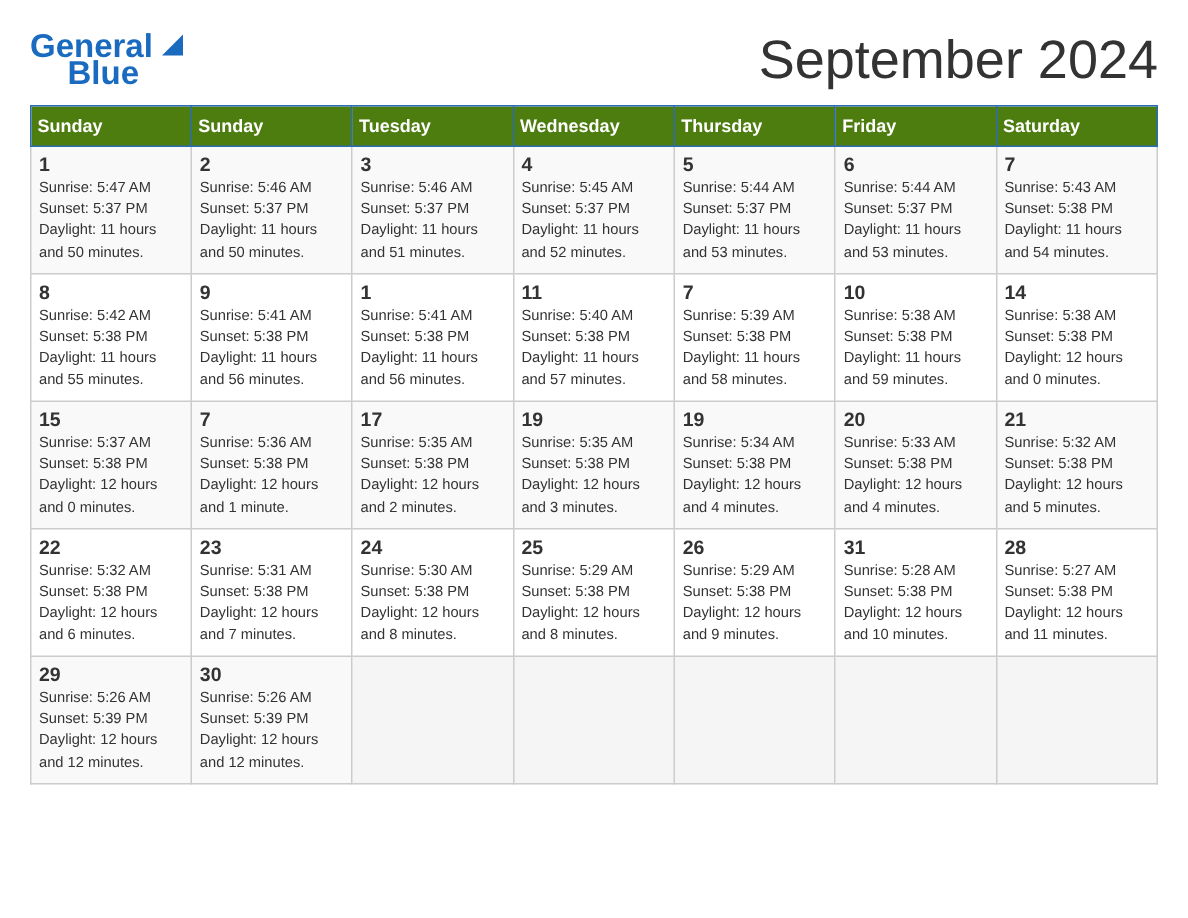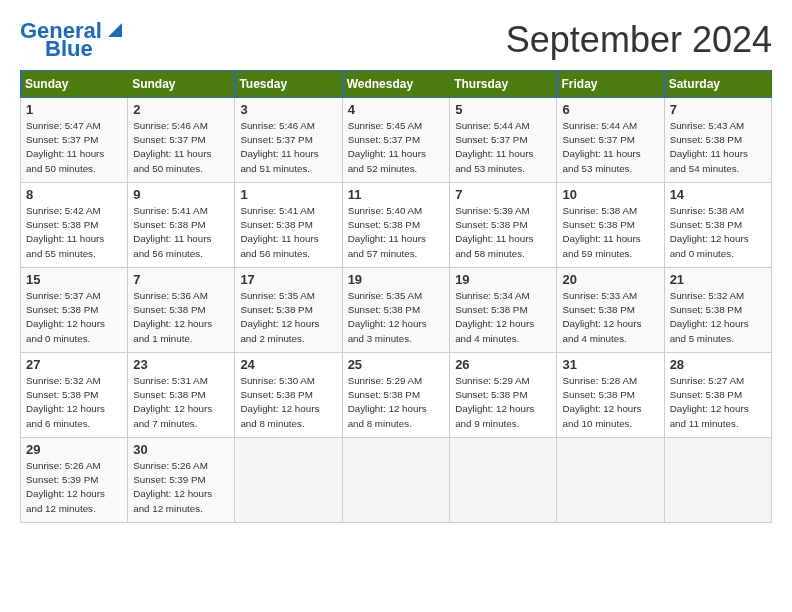--- a/index.html
+++ b/index.html
@@ -205,21 +205,21 @@
         <span class="day-num">20</span>
         <span class="day-info">Sunrise: 5:33 AM<br>Sunset: 5:38 PM<br>Daylight: 12 hours and 4 minutes.</span>
       </td>
         <td>
         <span class="day-num">21</span>
         <span class="day-info">Sunrise: 5:32 AM<br>Sunset: 5:38 PM<br>Daylight: 12 hours and 5 minutes.</span>
       </td>
       </tr>
       <tr>
         <td>
-        <span class="day-num">27</span>
+        <span class="day-num">22</span>
         <span class="day-info">Sunrise: 5:32 AM<br>Sunset: 5:38 PM<br>Daylight: 12 hours and 6 minutes.</span>
       </td>
         <td>
         <span class="day-num">23</span>
         <span class="day-info">Sunrise: 5:31 AM<br>Sunset: 5:38 PM<br>Daylight: 12 hours and 7 minutes.</span>
       </td>
         <td>
         <span class="day-num">24</span>
         <span class="day-info">Sunrise: 5:30 AM<br>Sunset: 5:38 PM<br>Daylight: 12 hours and 8 minutes.</span>
       </td>

